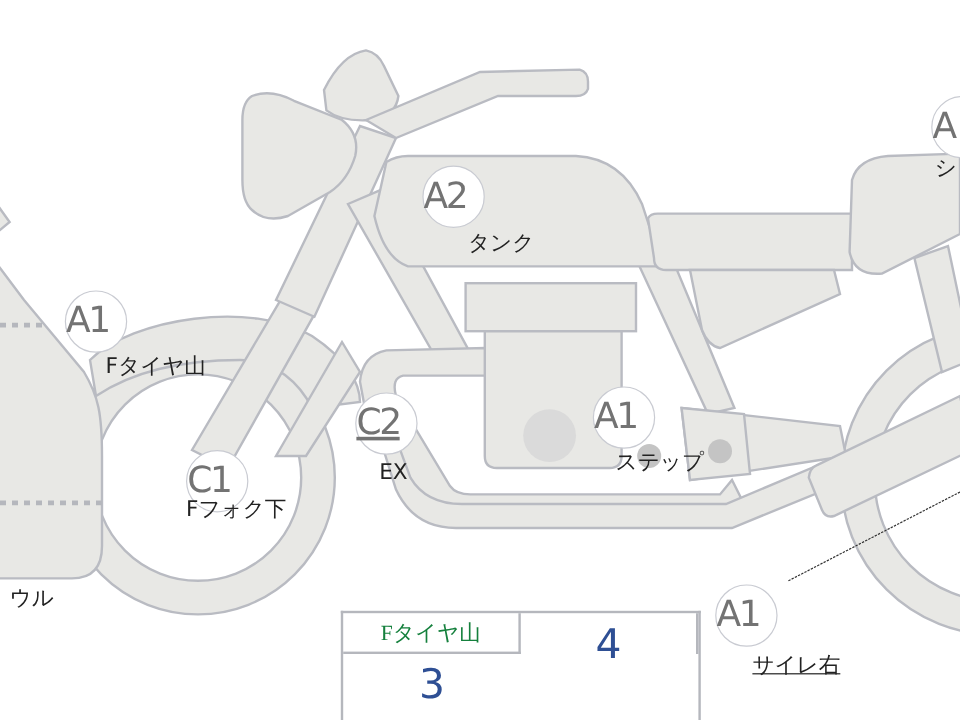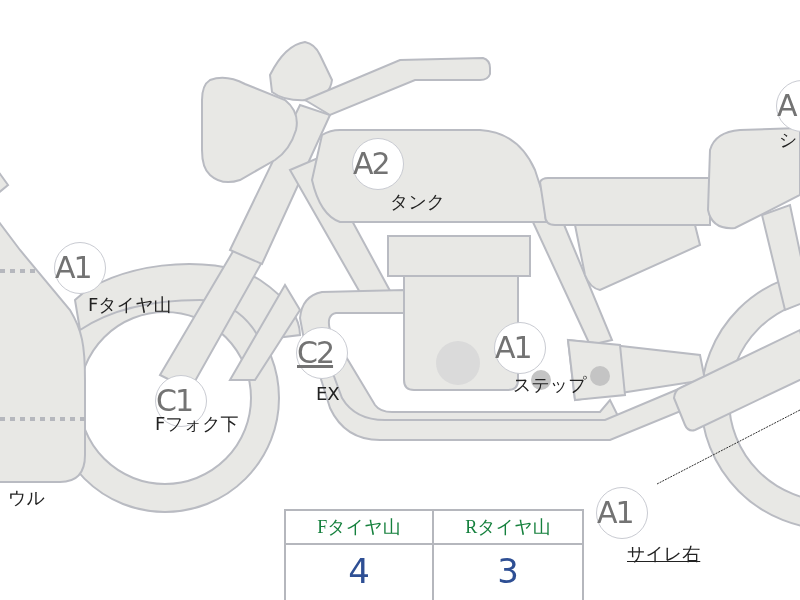--- a/index.html
+++ b/index.html
@@ -116,16 +116,15 @@
 <div class="badge" style="left:494px;top:322px;">A1</div>
 <div class="label" style="left:513px;top:373px;text-align:center;">ステップ</div>
 
 <div class="badge" style="left:596px;top:487px;">A1</div>
 <div class="label" style="left:627px;top:542px;text-decoration:underline;">サイレ右</div>
 
 <div class="label" style="left:8px;top:486px;">ウル</div>
 
 <div class="tire-table">
   <div class="tt-head tt-left">Fタイヤ山</div>
-  <div class="tt-head">Rタイヤ山</div>
   <div class="tt-val tt-left">4</div>
   <div class="tt-val">3</div>
 </div>
 
 </body></html>

